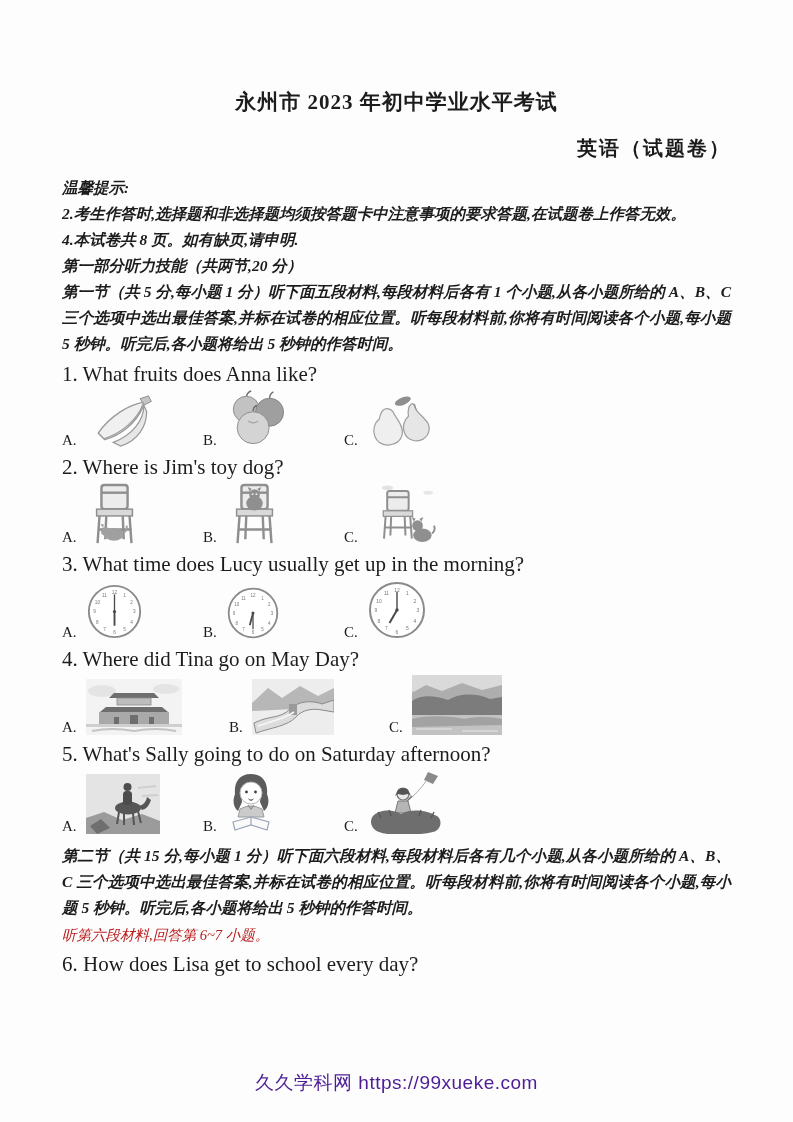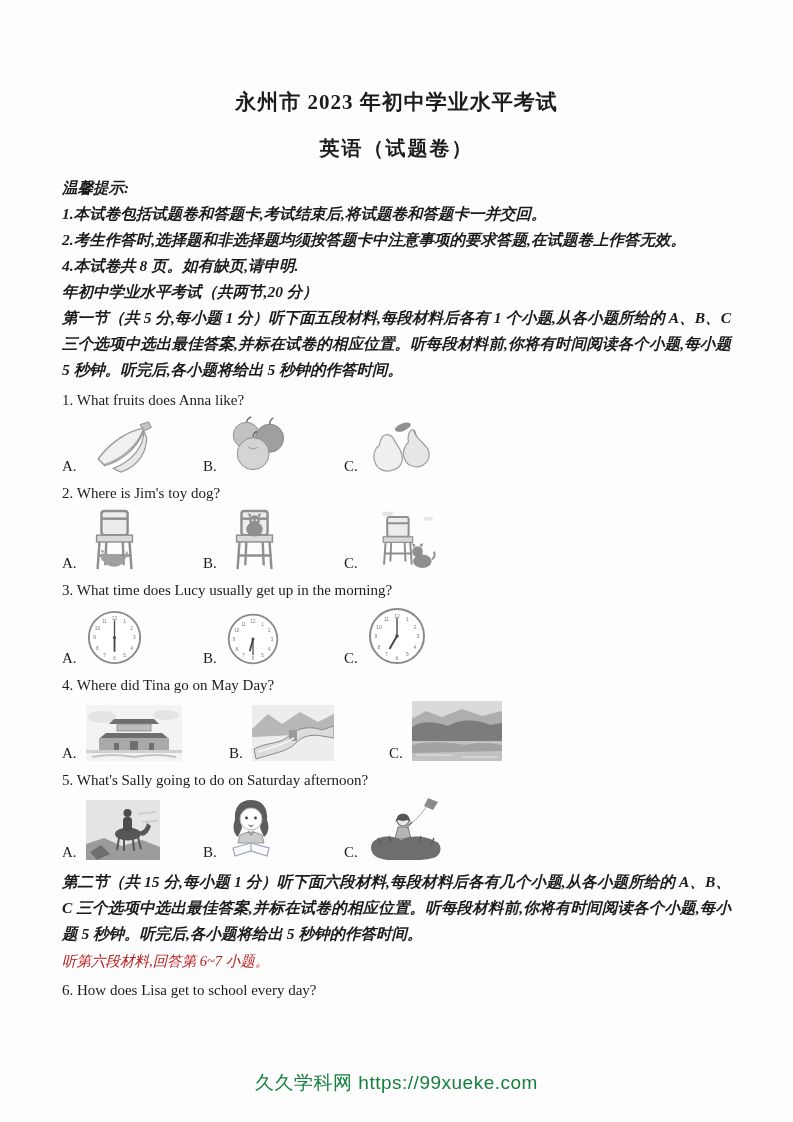--- a/index.html
+++ b/index.html
@@ -13,48 +13,48 @@
     color:#1c1c1c;
     overflow:hidden;
     box-sizing:border-box;
     padding:88px 62px 0 62px;
   }
   .title{
     margin:0;text-align:center;
     font-size:21px;font-weight:700;letter-spacing:1px;
   }
   .subtitle{
-    margin:19px 0 0 0;text-align:center;
+    margin:19px 0 0 0;text-align:right;
     font-size:20px;font-weight:700;letter-spacing:2px;
   }
   p.cn{
     margin:0;font-size:15.5px;font-weight:700;
     line-height:26px;text-align:justify;font-style:italic;
   }
   p.cn.first{margin-top:13px;}
   p.cn.light{
     font-weight:400;font-size:14.5px;color:#b91c1c;line-height:24px;margin-top:2px;
   }
   p.en{
-    margin:7px 0 0 0;font-size:15px;font-weight:400;line-height:21px;
+    margin:7px 0 0 0;font-size:21px;font-weight:400;line-height:21px;
   }
   .opts{
     display:flex;align-items:flex-end;
     margin:5px 0 9px 0;
   }
   .cell{display:flex;align-items:flex-end;gap:9px;}
   .cell.w141{width:141px;}
   .cell.w167{width:167px;}
   .cell.w160{width:160px;}
   .cell.last{width:auto;}
   .optlabel{font-size:15px;line-height:16px;}
   svg.img{display:block;}
   .footer{
     position:absolute;left:0;bottom:26px;width:100%;
-    text-align:center;color:#15803d;font-size:19px;
+    text-align:center;color:#4c1d95;font-size:19px;
     font-family:"Liberation Sans", sans-serif;letter-spacing:.5px;
   }
 </style>
 </head>
 <body>
 
 <svg width="0" height="0" style="position:absolute" aria-hidden="true">
   <defs>
     <symbol id="clockface" viewBox="0 0 60 60">
       <circle cx="30" cy="30" r="27" fill="#ffffff" stroke="#8a8a8a" stroke-width="2"></circle>
@@ -87,25 +87,24 @@
     </symbol>
   </defs>
 </svg>
 
 <div class="page">
 
   <h1 class="title">永州市 2023 年初中学业水平考试</h1>
   <h2 class="subtitle">英语（试题卷）</h2>
 
   <p class="cn first">温馨提示:</p>
-  <p class="cn">1.本试卷包括试题卷和答题卡,考试结束后,将试题卷和答题卡一并交回。</p>
   <p class="cn">2.考生作答时,选择题和非选择题均须按答题卡中注意事项的要求答题,在试题卷上作答无效。</p>
   <p class="cn">4.本试卷共 8 页。如有缺页,请申明.</p>
 
-  <p class="cn">年初中学业水平考试（共两节,20 分）</p>
+  <p class="cn">第一部分听力技能（共两节,20 分）</p>
   <p class="cn">第一节（共 5 分,每小题 1 分）听下面五段材料,每段材料后各有 1 个小题,从各小题所给的 A、B、C 三个选项中选出最佳答案,并标在试卷的相应位置。听每段材料前,你将有时间阅读各个小题,每小题 5 秒钟。听完后,各小题将给出 5 秒钟的作答时间。</p>
 
   <p class="en">1. What fruits does Anna like?</p>
   <div class="opts">
     <div class="cell w141">
       <span class="optlabel">A.</span>
       <svg class="img" width="72" height="54" viewBox="0 0 75 58">
         <path d="M57 5 l9 -3 3 6 -8 4 z" fill="#c4c4c4" stroke="#8a8a8a" stroke-width="1"></path>
         <path d="M60 9 C 46 11 24 24 12 42 L 19 49 C 37 44 52 31 59 16 C 61 12 61 10 60 9 Z" fill="#f0f0f0" stroke="#9a9a9a" stroke-width="1.5"></path>
         <path d="M60 11 C 54 27 38 42 18 48" fill="none" stroke="#9a9a9a" stroke-width="1.2"></path>

